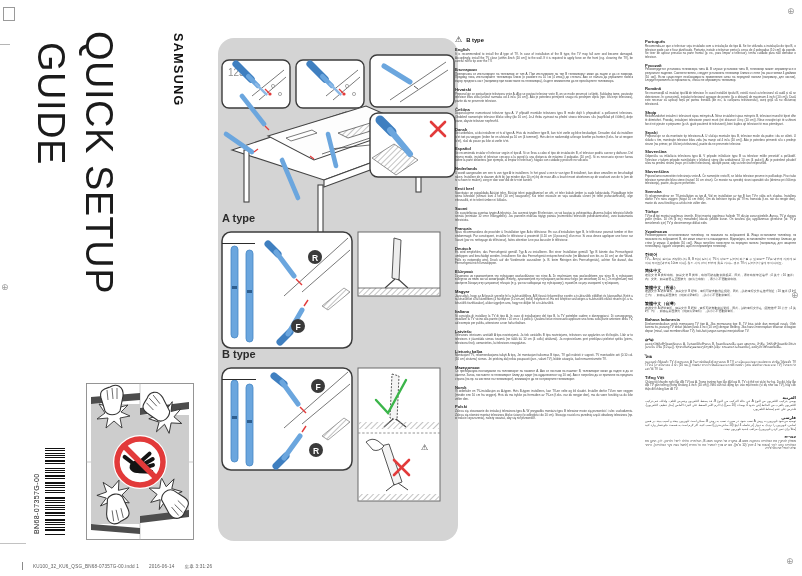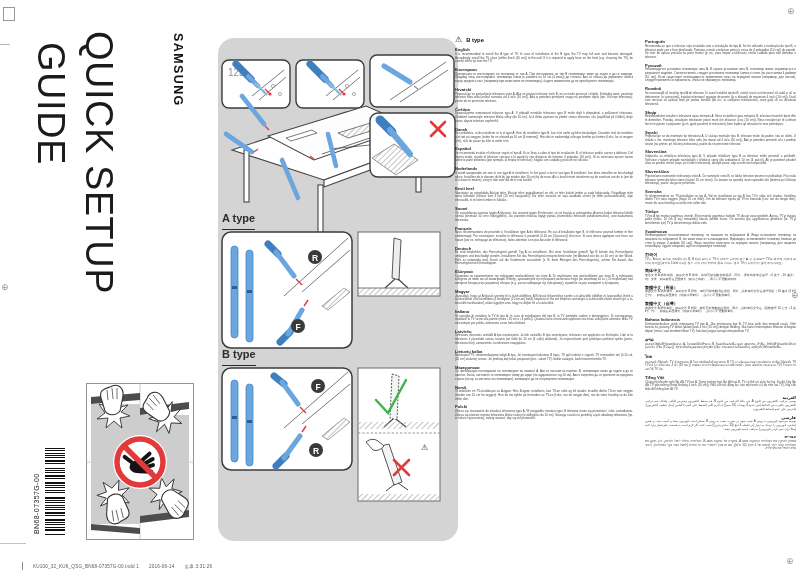--- a/index.html
+++ b/index.html
@@ -13,21 +13,21 @@
   
   .rot90{position:absolute;transform-origin:0 0;transform:rotate(90deg);white-space:nowrap;line-height:1.05;}
   .title-line{font-size:38px;font-weight:300;color:#1b1b1b;letter-spacing:.5px;}
   .t1{left:118px;top:31px;}
   .t2{left:70px;top:42px;}
   .samsung{left:184px;top:33px;font-size:12.5px;font-weight:bold;color:#111;letter-spacing:1.4px;}
   
   .panel{position:absolute;left:218px;top:38px;width:240px;height:503px;background:#d4d4d4;border-radius:16px;}
   .panel svg{position:absolute;left:0;top:0;}
   .type-label{position:absolute;font-size:11px;font-weight:bold;color:#2c2c2c;
-              padding-bottom:5px;border-bottom:1.6px solid #2c2c2c;}
+              padding-bottom:19px;border-bottom:1.6px solid #2c2c2c;}
   .a-label{left:222px;top:212px;}
   .b-label{left:222px;top:348px;}
   
   .collage{position:absolute;left:86px;top:383px;}
   
   .barcode{position:absolute;left:45px;top:448px;width:20px;height:87px;
     background:repeating-linear-gradient(180deg,#111 0 1.1px,#fff 1.1px 2.1px,#111 2.1px 2.7px,#fff 2.7px 4.8px,#111 4.8px 6.4px,#fff 6.4px 7.4px);}
   .barcode-label{left:33px;top:534px;position:absolute;transform-origin:0 0;transform:rotate(-90deg);
      white-space:nowrap;font-size:7px;color:#222;letter-spacing:.4px;}
   

